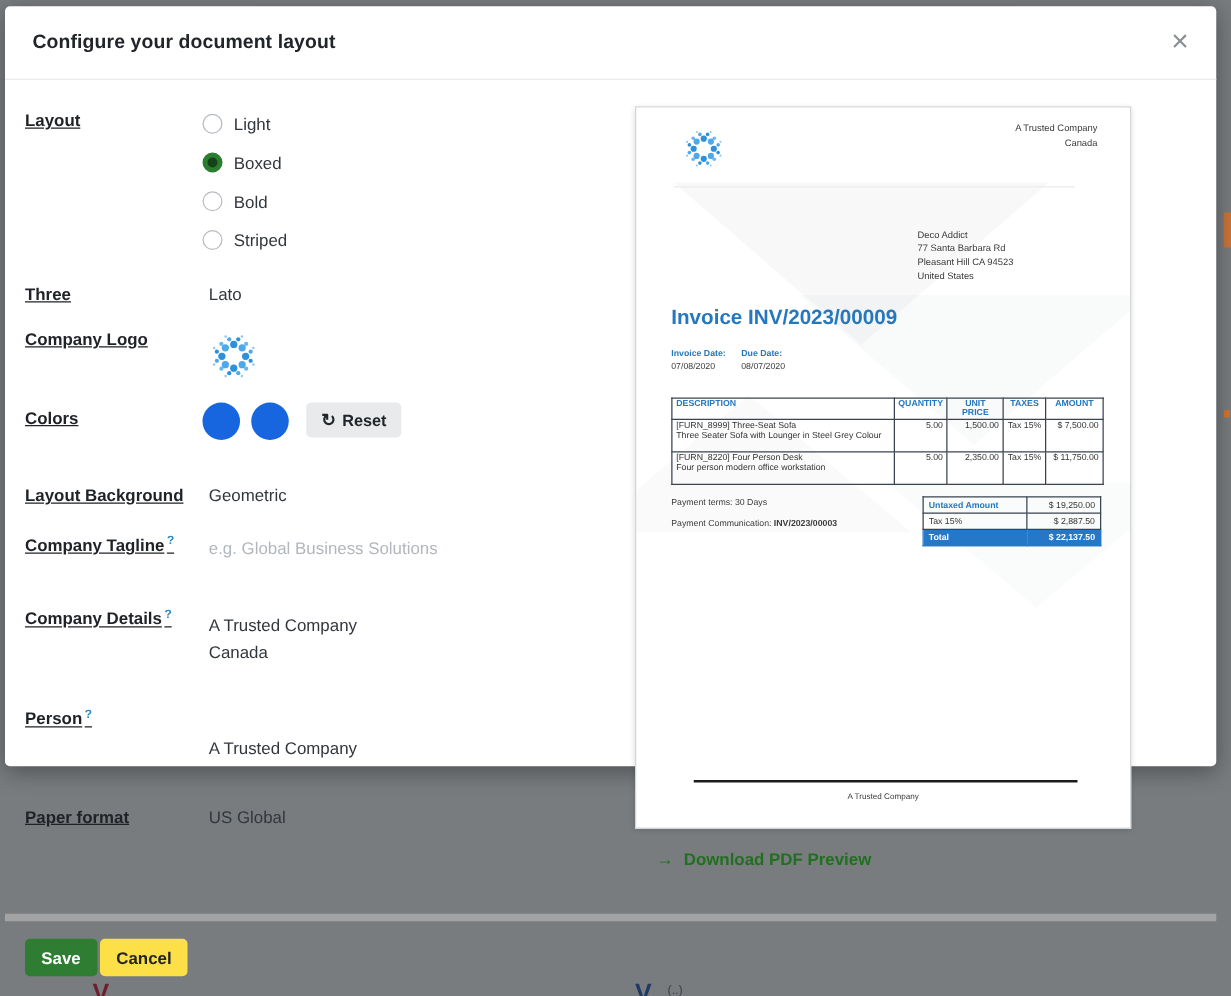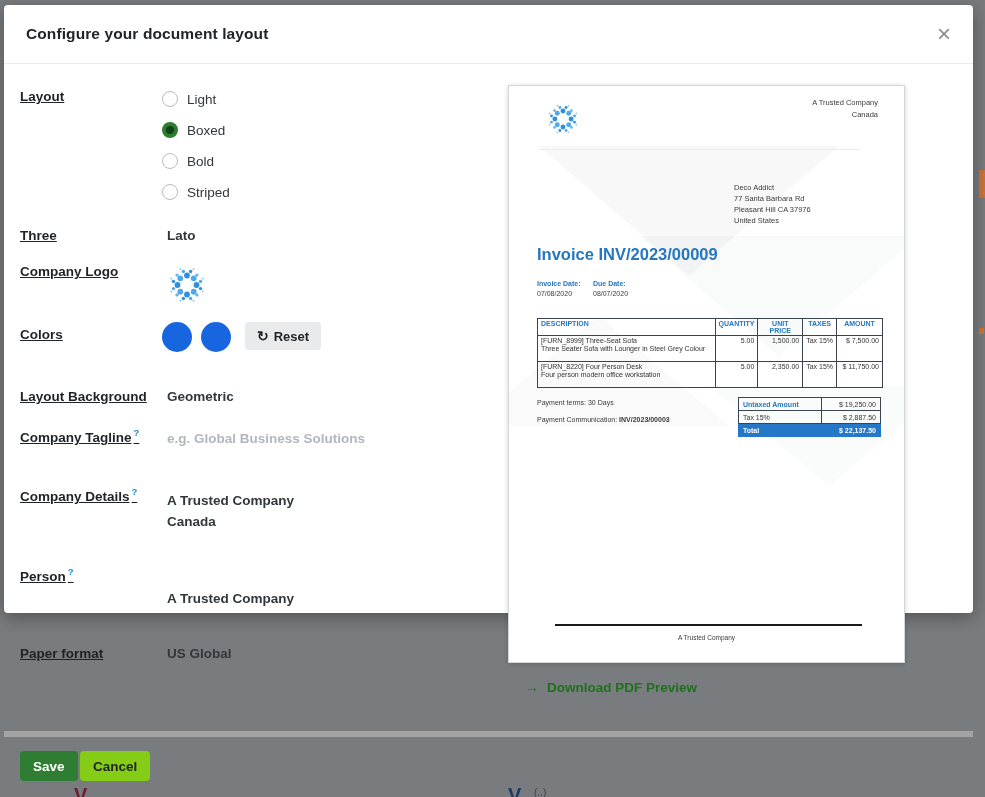--- a/index.html
+++ b/index.html
@@ -10,21 +10,21 @@
   .modal { position:absolute; left:4px; top:5px; width:969px; height:608px;
            background:#fff; border-radius:4px; box-shadow:0 4px 18px rgba(0,0,0,.35); }
   .modal-header { height:59px; display:flex; align-items:center; padding:0 22px;
                   border-bottom:1px solid #e9ecef; }
   .modal-title { font-size:15.5px; font-weight:700; color:#212529; letter-spacing:.1px; }
   .close-btn { margin-left:auto; font-size:24px; line-height:1; color:#8a8f94; cursor:pointer;
                font-weight:400; background:none; border:none; }
 
   
   .frm-label { position:absolute; left:16px; font-size:13.5px; font-weight:700; color:#1f2327;text-decoration:underline; }
-  .frm-value { position:absolute; left:163px; font-size:13.5px; font-weight:700; color:#32373c; }
+  .frm-value { position:absolute; left:163px; font-size:13.5px; font-weight:400; color:#32373c; }
   .help-sup { color:#2188c9; font-size:9.5px; font-weight:700; vertical-align:super; margin-left:2px; }
 
   .radio-row { position:absolute; left:158px; display:flex; align-items:center; height:20px; cursor:pointer; }
   .radio { width:16px; height:16px; border-radius:50%; border:1px solid #b7bcc2; background:#fff; flex:0 0 16px; }
   .radio.checked { border:4.5px solid #2a7e2e; background:#14421a; }
   .radio-label { margin-left:9px; font-size:13.5px; color:#32373c; }
 
   .color-dot { position:absolute; width:30px; height:30px; border-radius:50%; background:#1766df; cursor:pointer; }
   .reset-btn { position:absolute; left:241px; top:317px; height:28px; padding:0 12px;
                background:#e8eaec; border:none; border-radius:4px; font-size:13px; font-weight:700;
@@ -78,21 +78,21 @@
 
   .download { position:absolute; left:521px; top:674px; display:flex; align-items:center; gap:8px;
               font-size:13.5px; font-weight:700; color:#20701f; cursor:pointer; text-decoration:none; }
   .download .arrow { font-size:14px; }
 
   
   .modal-footer { position:absolute; left:0; right:0; top:726px; bottom:0; border-top:6px solid #a3a3a3; }
   .btn { font-family:"Liberation Sans", sans-serif; font-size:13.5px; font-weight:700; border:none;
          border-radius:4px; height:30px; padding:0 13px; cursor:pointer; position:absolute; top:14px; }
   .btn-save { left:16px; background:#2e7d32; color:#fff; }
-  .btn-cancel { left:76px; background:#84cc16; color:#212529; }
+  .btn-cancel { left:76px; background:#fde047; color:#212529; }
 
   
   .frag { position:absolute; font-weight:700; pointer-events:none; }
   .frag-red  { left:74px; top:784px; font-size:20px; color:#6e1f2d; }
   .frag-navy { left:508px; top:784px; font-size:20px; color:#203a63; }
   .frag-dots { left:534px; top:787px; font-size:10px; color:#3c4148; font-weight:400; }
   .fleck { position:absolute; background:#d8742a; pointer-events:none; }
   .fleck1 { right:0; top:170px; width:6px; height:28px; opacity:.85; }
   .fleck2 { right:1px; top:328px; width:5px; height:6px; opacity:.9; }
 </style>
@@ -239,21 +239,21 @@
     <div class="pv-company">
       <div>A Trusted Company</div>
       <div>Canada</div>
     </div>
 
     <div class="pv-divider"></div>
 
     <div class="pv-address">
       <div>Deco Addict</div>
       <div>77 Santa Barbara Rd</div>
-      <div>Pleasant Hill CA 37976</div>
+      <div>Pleasant Hill CA 94523</div>
       <div>United States</div>
     </div>
 
     <div class="pv-title">Invoice INV/2023/00009</div>
 
     <div class="pv-datelabel" style="left:28px">Invoice Date:</div>
     <div class="pv-datelabel" style="left:84px">Due Date:</div>
     <div class="pv-dateval" style="left:28px">07/08/2020</div>
     <div class="pv-dateval" style="left:84px">08/07/2020</div>
 

